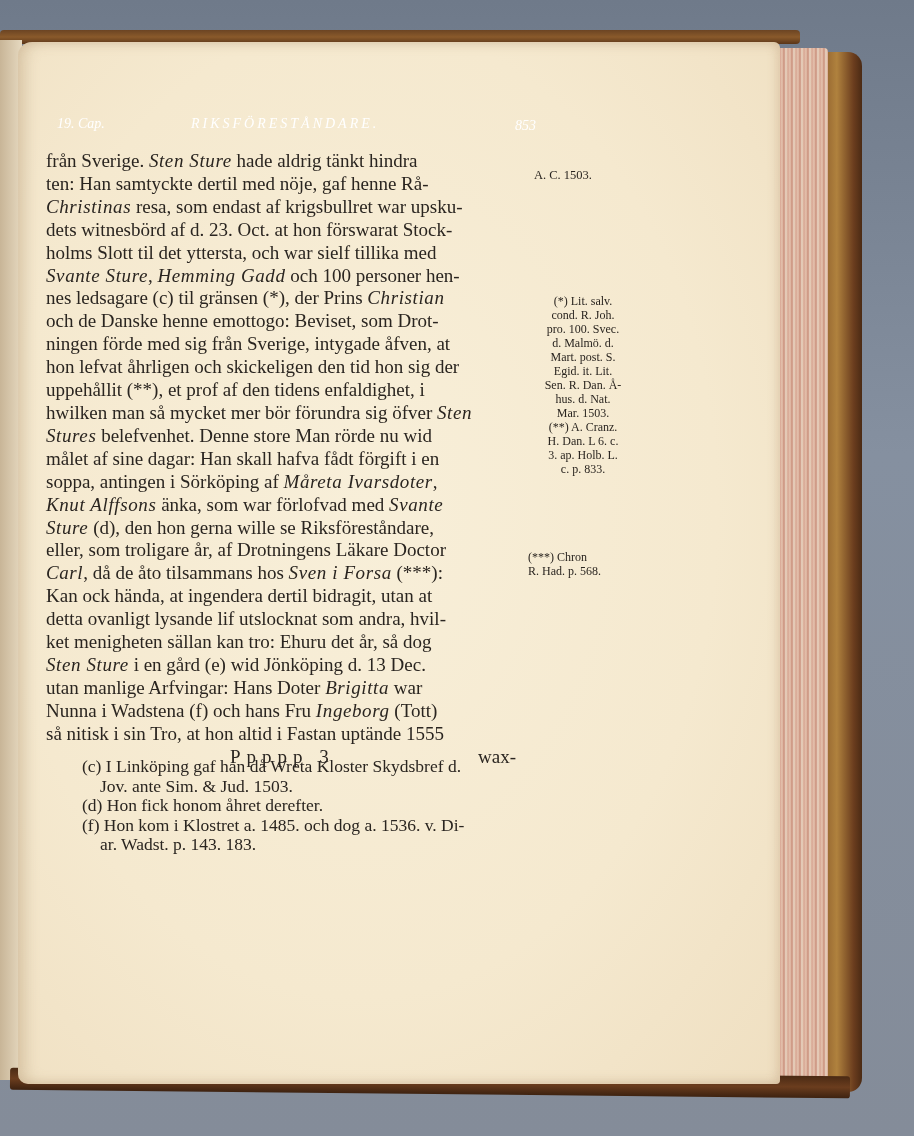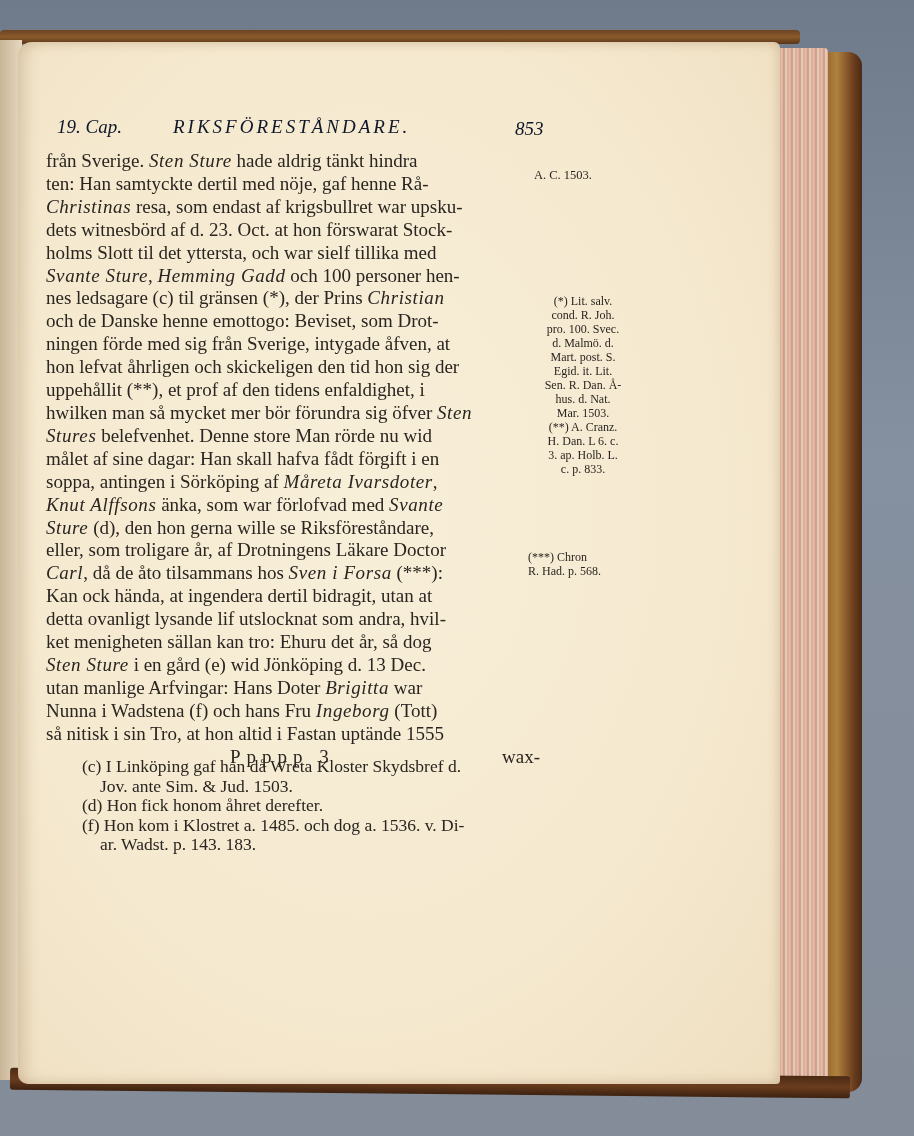--- a/index.html
+++ b/index.html
@@ -41,35 +41,35 @@
     background: linear-gradient(90deg, #c8b597, #e6d9c0);
   }
   .page {
     position: absolute; left: 18px; top: 42px; width: 762px; height: 1042px;
     background: radial-gradient(ellipse at 45% 45%, #f8efd9 0%, #f5e9cf 60%, #efdfc1 100%);
     border-radius: 14px 6px 4px 10px;
     box-shadow: inset 8px 0 14px rgba(150,120,80,0.25), inset -4px 0 10px rgba(160,110,80,0.18);
   }
   .running-head {
     position: absolute; left: 45px; top: 116px; width: 520px; height: 28px;
-    font-size: 19px; color: #0f172a;
+    font-size: 14px; color: #ffffff;
   }
   .rh-chapter { position: absolute; left: 12px; top: 0; font-style: italic; }
-  .rh-title { position: absolute; left: 128px; top: 0; font-style: italic; letter-spacing: 3px; }
+  .rh-title { position: absolute; left: 146px; top: 0; font-style: italic; letter-spacing: 3px; }
   .rh-page { position: absolute; left: 470px; top: 2px; font-style: italic; }
 
   .body-lines {
     position: absolute; left: 46px; top: 150px; width: 500px;
     font-size: 19px; line-height: 22.9px; color: #2a2520;
   }
   .line { white-space: nowrap; display: block; }
   .line i { font-style: italic; letter-spacing: 0.6px; }
   .sig-line { position: relative; height: 23px; }
   .sig-mark { position: absolute; left: 184px; letter-spacing: 6px; }
-  .catchword { position: absolute; left: 456px; }
+  .catchword { position: absolute; left: 432px; }
 
   .footnotes {
     position: absolute; left: 60px; top: 757px; width: 500px;
     font-size: 17.5px; line-height: 19.5px; color: #2a2520; margin-left: 22px;
   }
   .fn { display: block; white-space: nowrap; }
   .fn.cont { padding-left: 18px; }
   .fn i { font-style: italic; }
 
   .margin-notes {

